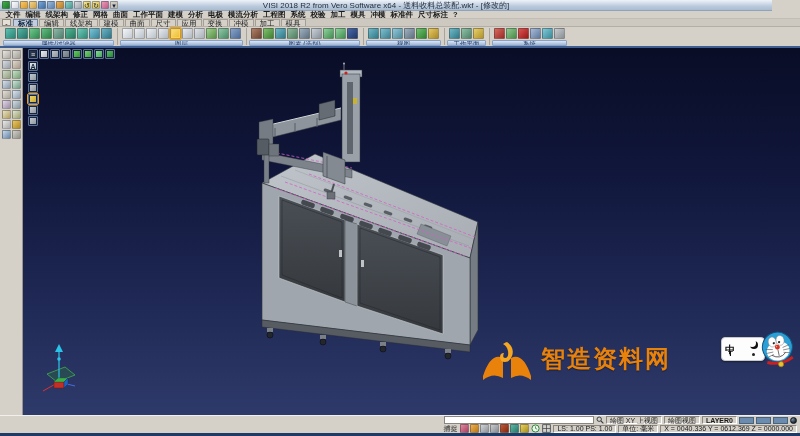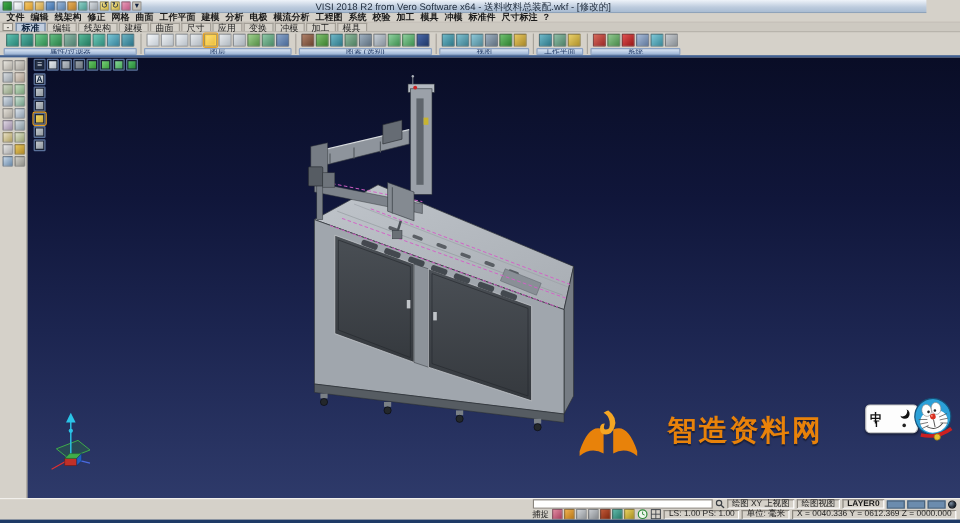--- a/index.html
+++ b/index.html
@@ -80,21 +80,21 @@
   #float-h { position:absolute; left:5px; top:1px; display:flex; gap:1px; }
   #float-v { position:absolute; left:5px; top:13px; display:flex; flex-direction:column; gap:1px; }
   #float-h .cell, #float-v .cell { border:1px solid #5a719a; box-shadow:0 0 0 1px #1b2436 inset; }
   #float-h .cell i { color:#eef2f8; }
   #float-v .cell i { color:#10243c; font-weight:bold; }
   #scene { position:absolute; left:0; top:-4px; width:777px; height:371px; }
   
   #watermark { position:absolute; left:458px; top:290px; display:flex; align-items:center; }
   #watermark-text {
     font-size:24px; font-weight:bold; color:#e8820a; letter-spacing:2px;
-    text-shadow:0 1px 1px rgba(0,0,0,.4); margin-left:23px; white-space:nowrap;
+    text-shadow:0 1px 1px rgba(0,0,0,.4); margin-left:8px; white-space:nowrap;
   }
   
   #ime {
     position:absolute; left:698px; top:289px; width:44px; height:24px;
     background:#fdfdfd; border:1px solid #c8c8c8; border-radius:4px;
     box-shadow:0 1px 2px rgba(0,0,0,.4); padding:1px 3px; color:#111;
   }
   #ime .zh { font-size:10px; font-weight:bold; line-height:10px; }
   #ime .moon {
     position:absolute; right:6px; top:3px; width:8px; height:8px; border-radius:50%;

